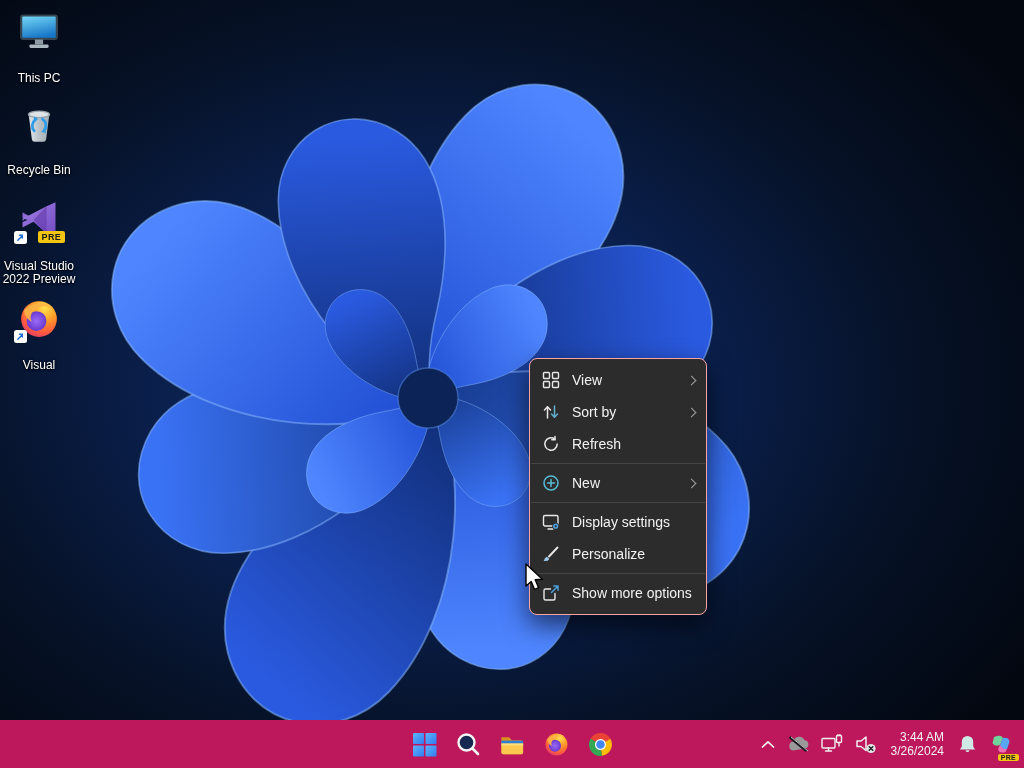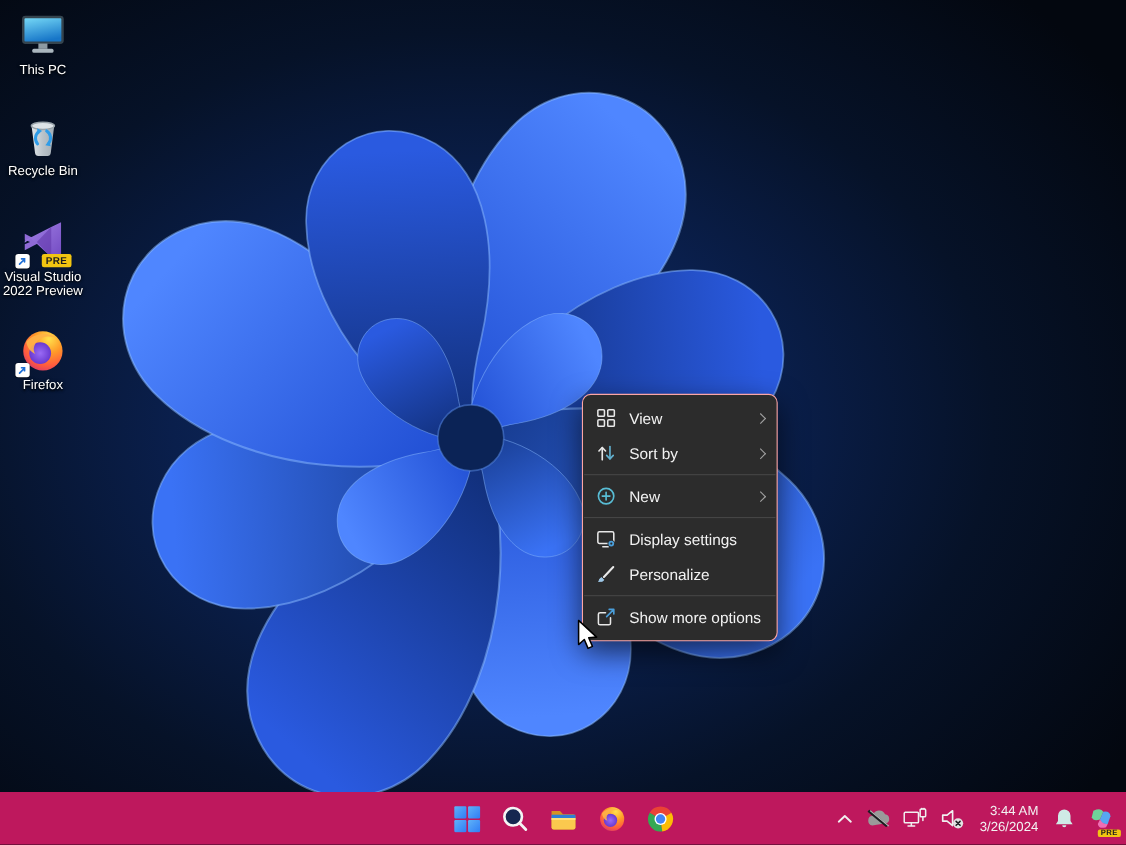--- a/index.html
+++ b/index.html
@@ -7,21 +7,21 @@
   #screen{
     position:relative;width:1024px;height:768px;overflow:hidden;
     font-family:"Liberation Sans","DejaVu Sans",sans-serif;
     -webkit-font-smoothing:antialiased;
   }
   .wallpaper{position:absolute;inset:0;}
 
   
   .desktop-icon{
     position:absolute;left:1px;width:76px;
-    display:flex;flex-direction:column;align-items:center;gap:3px;
+    display:flex;flex-direction:column;align-items:center;gap:18px;
     cursor:default;
   }
   .desktop-icon .ic{position:relative;width:44px;height:44px;}
   .desktop-icon .lbl{
     color:#fff;font-size:12px;line-height:13px;text-align:center;
     text-shadow:0 1px 2px rgba(0,0,0,.9), 0 0 3px rgba(0,0,0,.7);
   }
   .badge-pre{
     position:absolute;right:-4px;bottom:-1px;
     background:#f2c511;color:#1d1d1d;font-weight:bold;font-size:9px;
@@ -213,21 +213,21 @@
         <circle cx="16" cy="16" r="13" fill="url(#ff)"></circle>
         <circle cx="14.2" cy="17.5" r="7.2" fill="url(#ffc)"></circle>
         <path d="M5 10 C 10 4, 20 3, 26 8 C 22 5.5, 15 6, 12 10 C 9.5 12.8, 9.5 16, 11 18 C 7.5 16.5, 5.5 13.5, 5 10 Z" fill="#ffb347" opacity=".9"></path>
       </svg>
       <span class="shortcut-badge">
         <svg width="9" height="9" viewBox="0 0 10 10">
             <path d="M2 8 L7 3 M4 2.6 h3 v3" stroke="#1f6fd6" stroke-width="1.7" fill="none" stroke-linecap="round"></path>
           </svg>
       </span>
     </div>
-    <div class="lbl">Firefox</div>
+    <div class="lbl">Visual</div>
   </div>
 
   <div class="context-menu">
 
     <div class="menu-row">
       <svg class="mi" viewBox="0 0 18 18" fill="none" stroke="#e8e8e8" stroke-width="1.4">
         <rect x="1.5" y="1.5" width="6" height="6" rx="1"></rect>
           <rect x="10.5" y="1.5" width="6" height="6" rx="1"></rect>
         <rect x="1.5" y="10.5" width="6" height="6" rx="1"></rect>
           <rect x="10.5" y="10.5" width="6" height="6" rx="1"></rect>
@@ -244,20 +244,27 @@
           </g>
         <g stroke="#62b0cf" stroke-width="1.5">
             <path d="M12.5 3 V14"></path>
             <path d="M9.5 11 L12.5 14.2 L15.5 11"></path>
           </g>
       </svg>
       <span>Sort by</span>
       <span class="chev"></span>
     </div>
 
+    <div class="menu-row">
+      <svg class="mi" viewBox="0 0 18 18" fill="none" stroke="#e8e8e8" stroke-width="1.5" stroke-linecap="round">
+        <path d="M15.2 9 A6.2 6.2 0 1 1 12.8 4.1"></path>
+        <path d="M13 1.6 L13 4.8 L9.8 4.8"></path>
+      </svg>
+      <span>Refresh</span>
+    </div>
 
     <div class="menu-sep"></div>
 
     <div class="menu-row">
       <svg class="mi" viewBox="0 0 18 18" fill="none" stroke="#58bcd4" stroke-width="1.5" stroke-linecap="round">
         <circle cx="9" cy="9" r="7"></circle>
           <path d="M9 5.5 V12.5 M5.5 9 H12.5"></path>
       </svg>
       <span>New</span>
       <span class="chev"></span>

